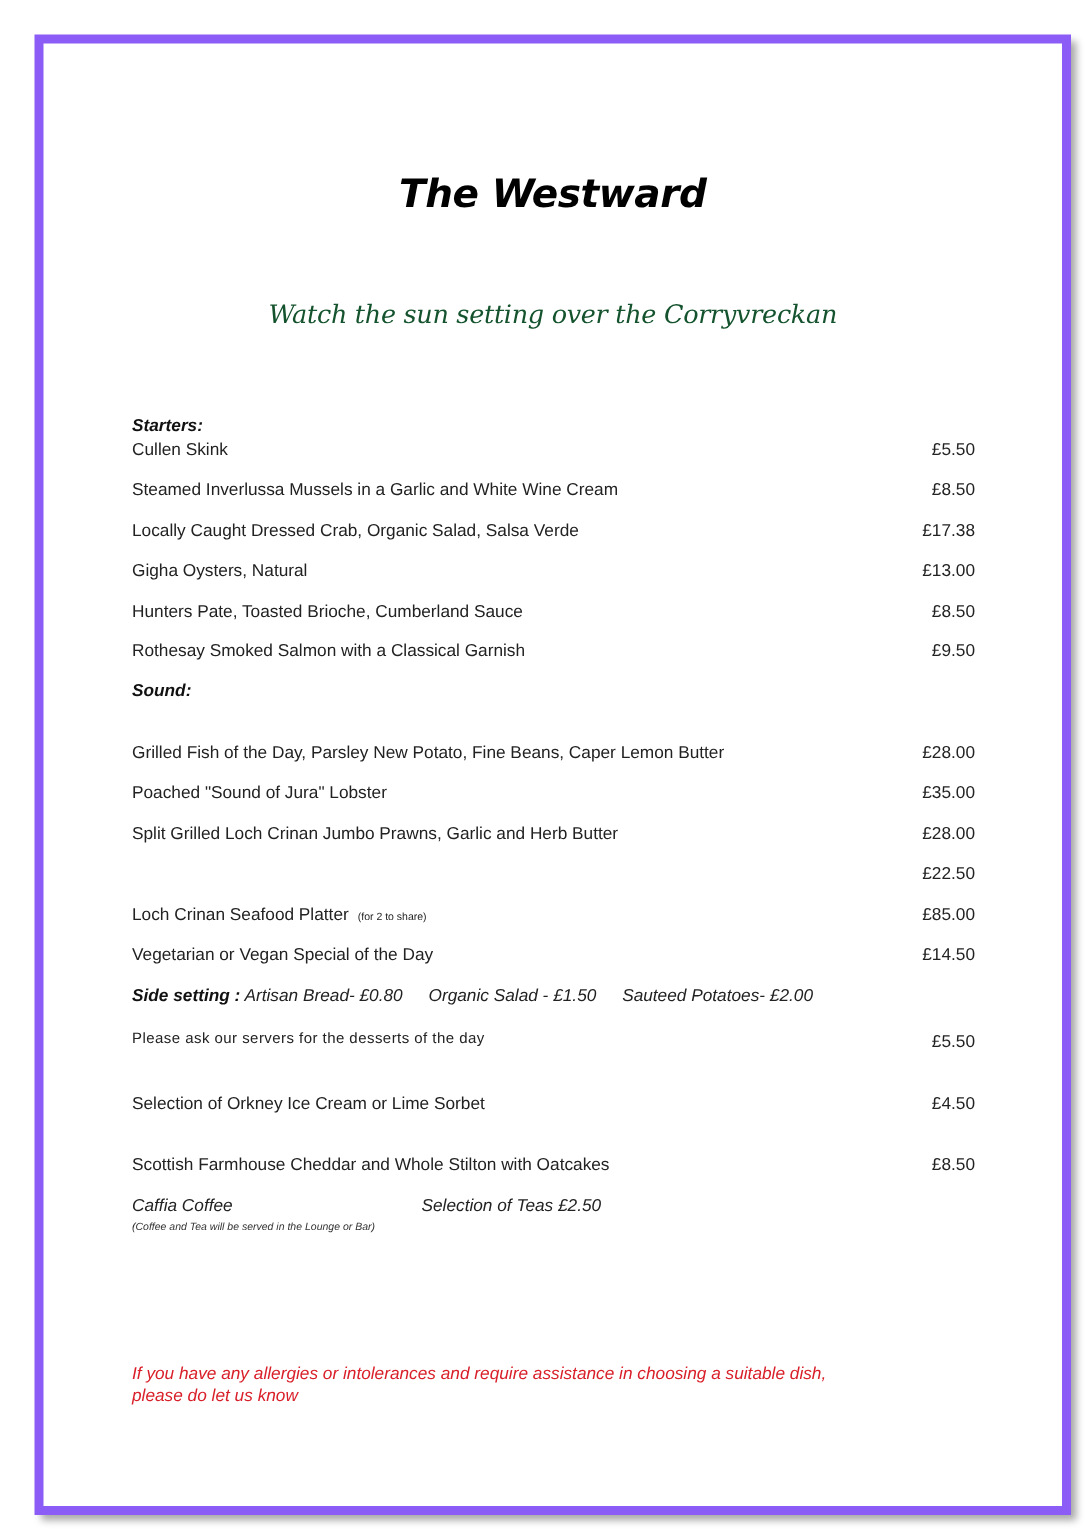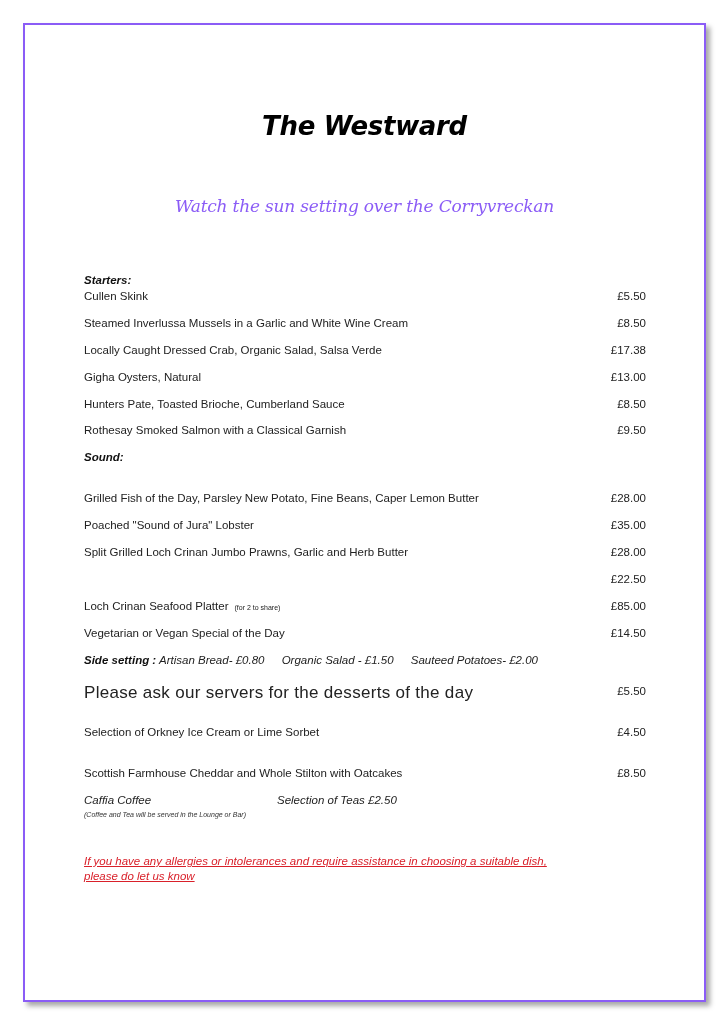--- a/index.html
+++ b/index.html
@@ -1,43 +1,43 @@
 <!DOCTYPE html>
 <html><head>
   <meta charset="utf-8">
   <style>
     html, body { margin: 0; padding: 0; background: #ffffff; }
     body { width: 727px; height: 1024px; position: relative; overflow: hidden;
            font-family: "Liberation Sans", sans-serif; color: #1a1a1a; }
     .page {
       position: absolute; left: 23px; top: 23px; width: 679px; height: 975px;
-      border: 2px solid #8b5cf6; background: #fff;
+      border: 6px solid #8b5cf6; background: #fff;
       box-shadow: 4px 4px 5px rgba(0,0,0,0.35);
     }
     .title {
       position: absolute; left: 0; right: 0; top: 86px; text-align: center;
       font-family: "DejaVu Sans", sans-serif; font-style: italic; font-weight: bold;
       font-size: 26px; color: #000; letter-spacing: -0.3px;
     }
     .tagline {
       position: absolute; left: 0; right: 0; top: 171px; text-align: center;
-      font-family: "DejaVu Serif", serif; font-style: italic; font-size: 17px; color: #8b5cf6;
+      font-family: "DejaVu Serif", serif; font-style: italic; font-size: 17px; color: #14532d;
       letter-spacing: -0.2px;
     }
     .row { position: absolute; left: 59px; right: 58px; height: 16px;
            font-size: 11.5px; color: #222; }
     .row .name { position: absolute; left: 0; top: 0; white-space: nowrap; }
     .row .price { position: absolute; right: 0; top: 0; white-space: nowrap; margin-left: 24px; }
     .heading { position: absolute; left: 59px; font-style: italic; font-weight: bold;
                font-size: 11.5px; color: #111; }
     .note-small { font-size: 7px; margin-left: 6px; }
     .side { position: absolute; left: 59px; font-style: italic; font-size: 11.5px; color: #222; white-space: nowrap; }
     .side b { font-weight: bold; color: #111; }
     .side .gap { display: inline-block; width: 14px; }
-    .dessert-big { font-size: 17px; letter-spacing: 0.3px; }
+    .dessert-big { font-size: 10px; letter-spacing: 0.3px; }
     .coffee { position: absolute; left: 59px; font-style: italic; font-size: 11.5px; color: #222; }
     .teas { position: absolute; left: 252px; font-style: italic; font-size: 11.5px; color: #222; white-space: nowrap; }
     .coffee-note { position: absolute; left: 59px; font-style: italic; font-size: 7px; color: #333; }
     .allergy { position: absolute; left: 59px; width: 500px; font-style: italic; font-size: 11.5px;
                line-height: 15px; }
   </style>
 </head>
 <body>
 
 <div class="page">
@@ -112,17 +112,17 @@
   </div>
   <div class="row" style="top:742px">
     <span class="name">Scottish Farmhouse Cheddar and Whole Stilton with Oatcakes</span>
     <span class="price">£8.50</span>
   </div>
 
   <div class="coffee" style="top:769px">Caffia Coffee</div>
   <div class="teas" style="top:769px">Selection of Teas  £2.50</div>
   <div class="coffee-note" style="top:786px">(Coffee and Tea will be served in the Lounge or Bar)</div>
 
-  <div class="allergy" style="top: 829px; color: rgb(217, 32, 42); text-decoration: underline;">
+  <div class="allergy" style="top: 880px; color: rgb(217, 32, 42);">
     <div>If you have any allergies or intolerances and require assistance in choosing a suitable dish,</div>
     <div>please do let us know</div>
   </div>
 </div>
 
 </body></html>

